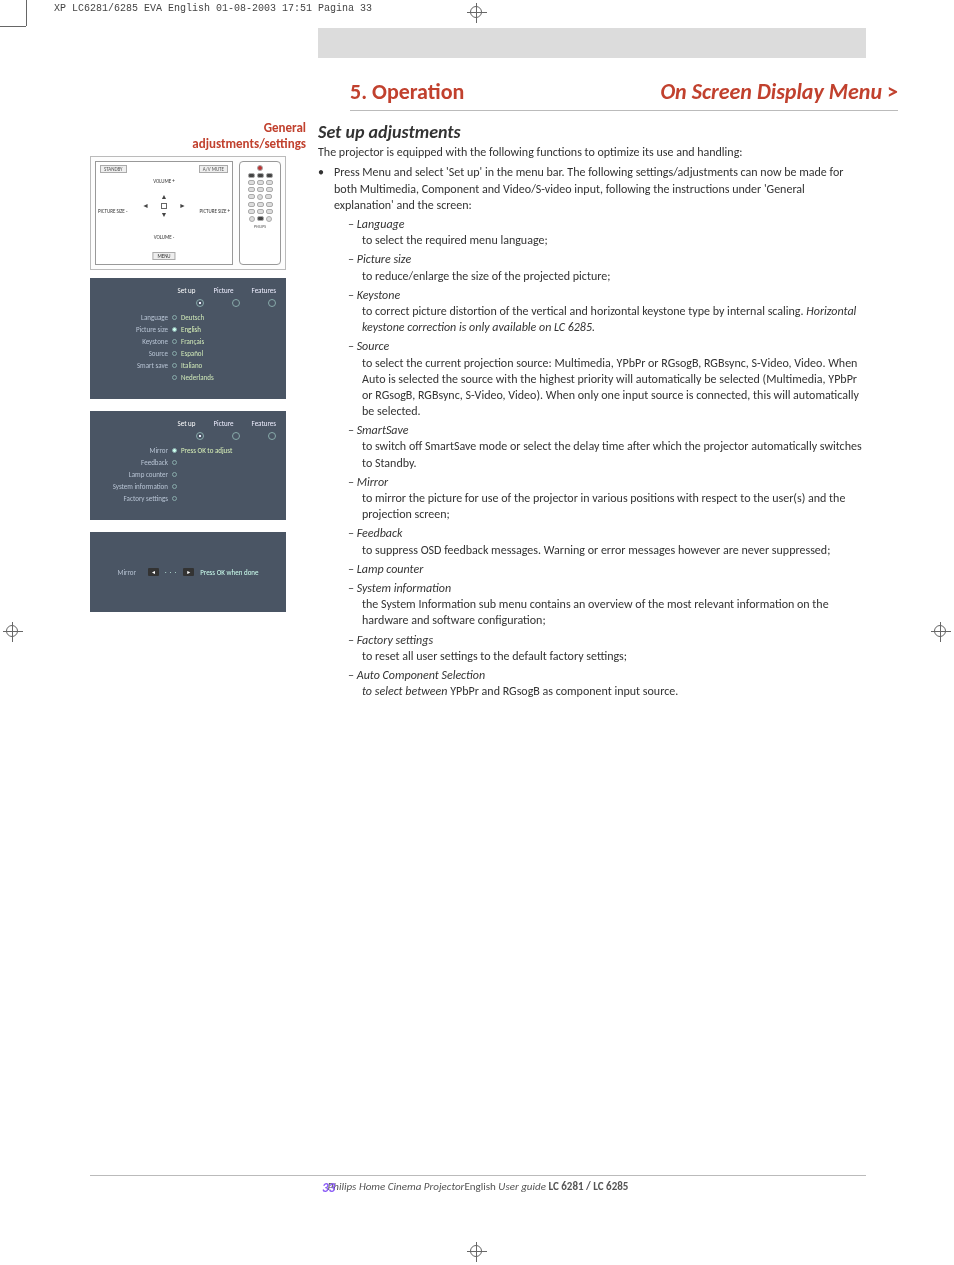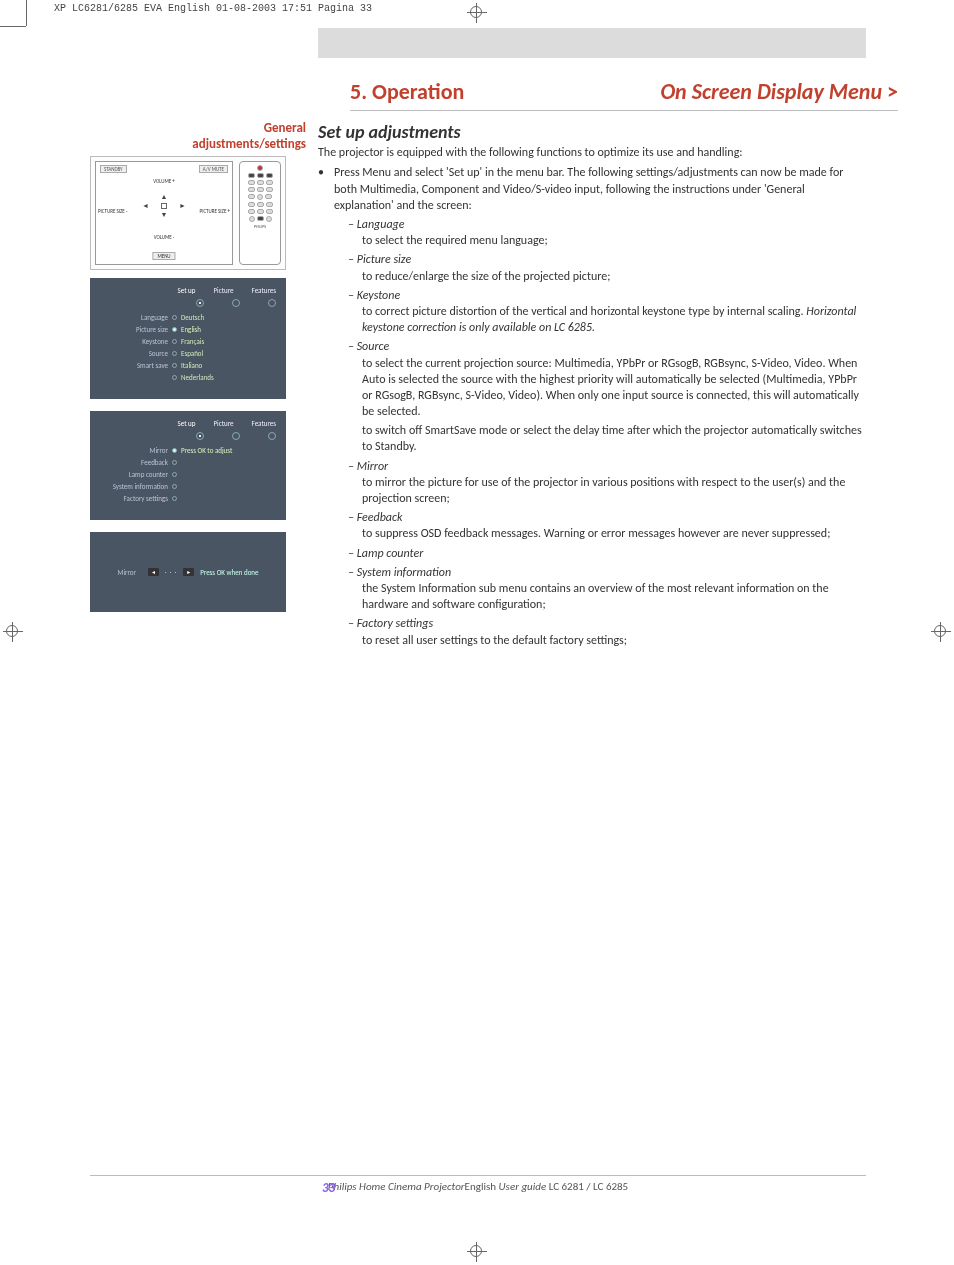--- a/index.html
+++ b/index.html
@@ -269,21 +269,21 @@
     border-top: 1px solid #bbb;
     padding-top: 4px;
     display: flex;
     justify-content: center;
     font-size: 11px;
   }
   .footer .fl { font-style: italic; color: #555; }
   .footer .pg { color: #8b5cf6; font-weight: bold; font-style: italic; font-size: 13px; }
   .footer .fr { color: #555; }
   .footer .fr .ital { font-style: italic; }
-  .footer .fr .bold { font-weight: normal; }
+  .footer .fr .bold { font-weight: bold; }
 </style>
 </head>
 <body>
 
 <div class="crop-line crop-h" style="top:26px;left:0;width:26px;"></div>
 <div class="crop-line crop-v" style="top:0;left:26px;height:26px;"></div>
 <div class="reg-mark" style="top:3px;left:467px;">
     <span class="circ"></span>
   </div>
 <div class="reg-mark" style="bottom:3px;left:467px;">
@@ -489,40 +489,47 @@
     <div class="desc">
       <span>to correct picture distortion of the vertical and horizontal keystone type by internal scaling.</span>
       <span class="inline-ital">Horizontal keystone correction is only available on LC 6285.</span>
     </div>
   </div>
   <div class="setting">
     <div class="name">– Source</div>
     <div class="desc">to select the current projection source: Multimedia, YPbPr or RGsogB, RGBsync, S-Video, Video. When Auto is selected the source with the highest priority will automatically be selected (Multimedia, YPbPr or RGsogB, RGBsync, S-Video, Video). When only one input source is connected, this will automatically be selected.</div>
   </div>
   <div class="setting">
+    <div class="name">– SmartSave</div>
     <div class="desc">to switch off SmartSave mode or select the delay time after which the projector automatically switches to Standby.</div>
   </div>
   <div class="setting">
     <div class="name">– Mirror</div>
     <div class="desc">to mirror the picture for use of the projector in various positions with respect to the user(s) and the projection screen;</div>
   </div>
   <div class="setting">
     <div class="name">– Feedback</div>
     <div class="desc">to suppress OSD feedback messages. Warning or error messages however are never suppressed;</div>
   </div>
   <div class="setting">
     <div class="name">– Lamp counter</div>
   </div>
   <div class="setting">
     <div class="name">– System information</div>
     <div class="desc">the System Information sub menu contains an overview of the most relevant information on the hardware and software configuration;</div>
   </div>
   <div class="setting">
     <div class="name">– Factory settings</div>
     <div class="desc">to reset all user settings to the default factory settings;</div>
+  </div>
+  <div class="setting">
+    <div class="name">– Auto Component Selection</div>
+    <div class="desc">
+      <span class="inline-ital">to select between</span><span> YPbPr and RGsogB as component input source.</span>
+    </div>
   </div>
 </div>
 
 <div class="footer">
   <span class="fl">Philips Home Cinema Projector</span>
   <span class="pg" style="position:absolute;left:232px;">33</span>
   <span class="fr">
     <span>English </span><span class="ital">User guide  </span><span class="bold">LC 6281 / LC 6285</span>
   </span>
 </div>

